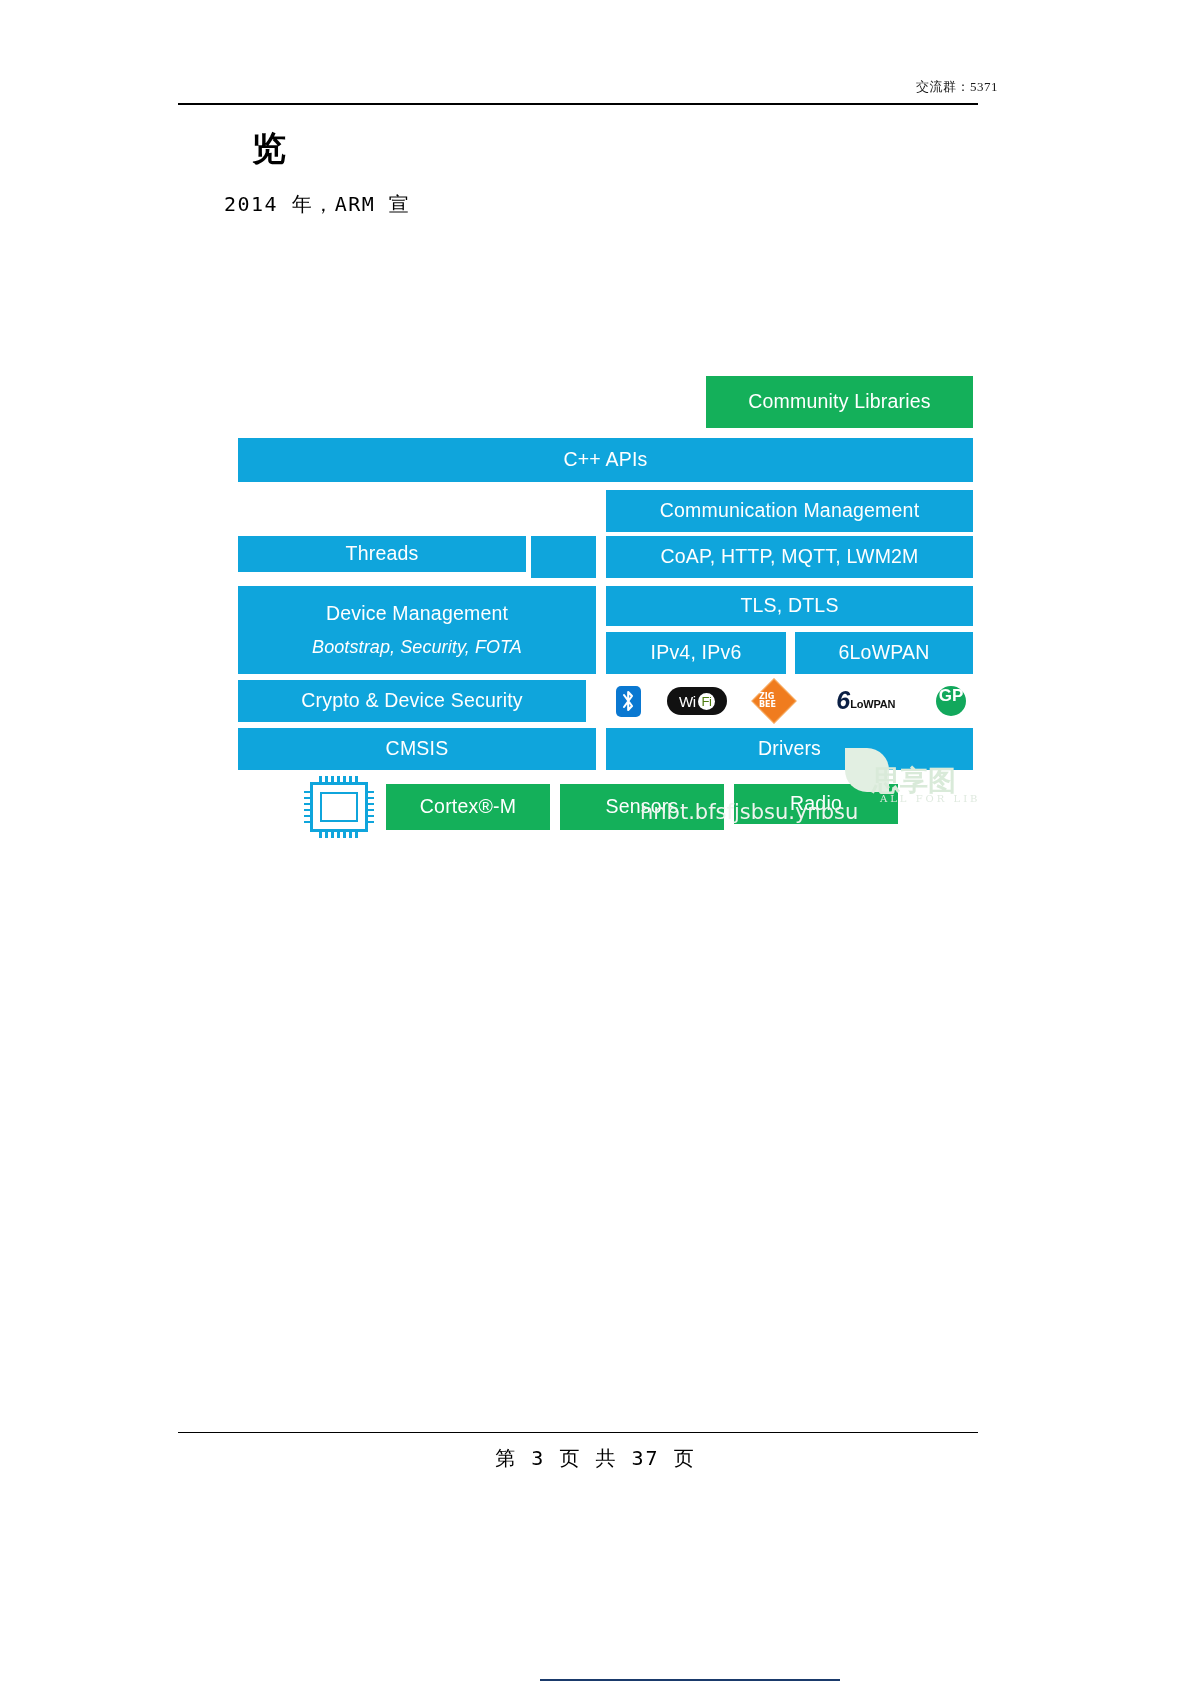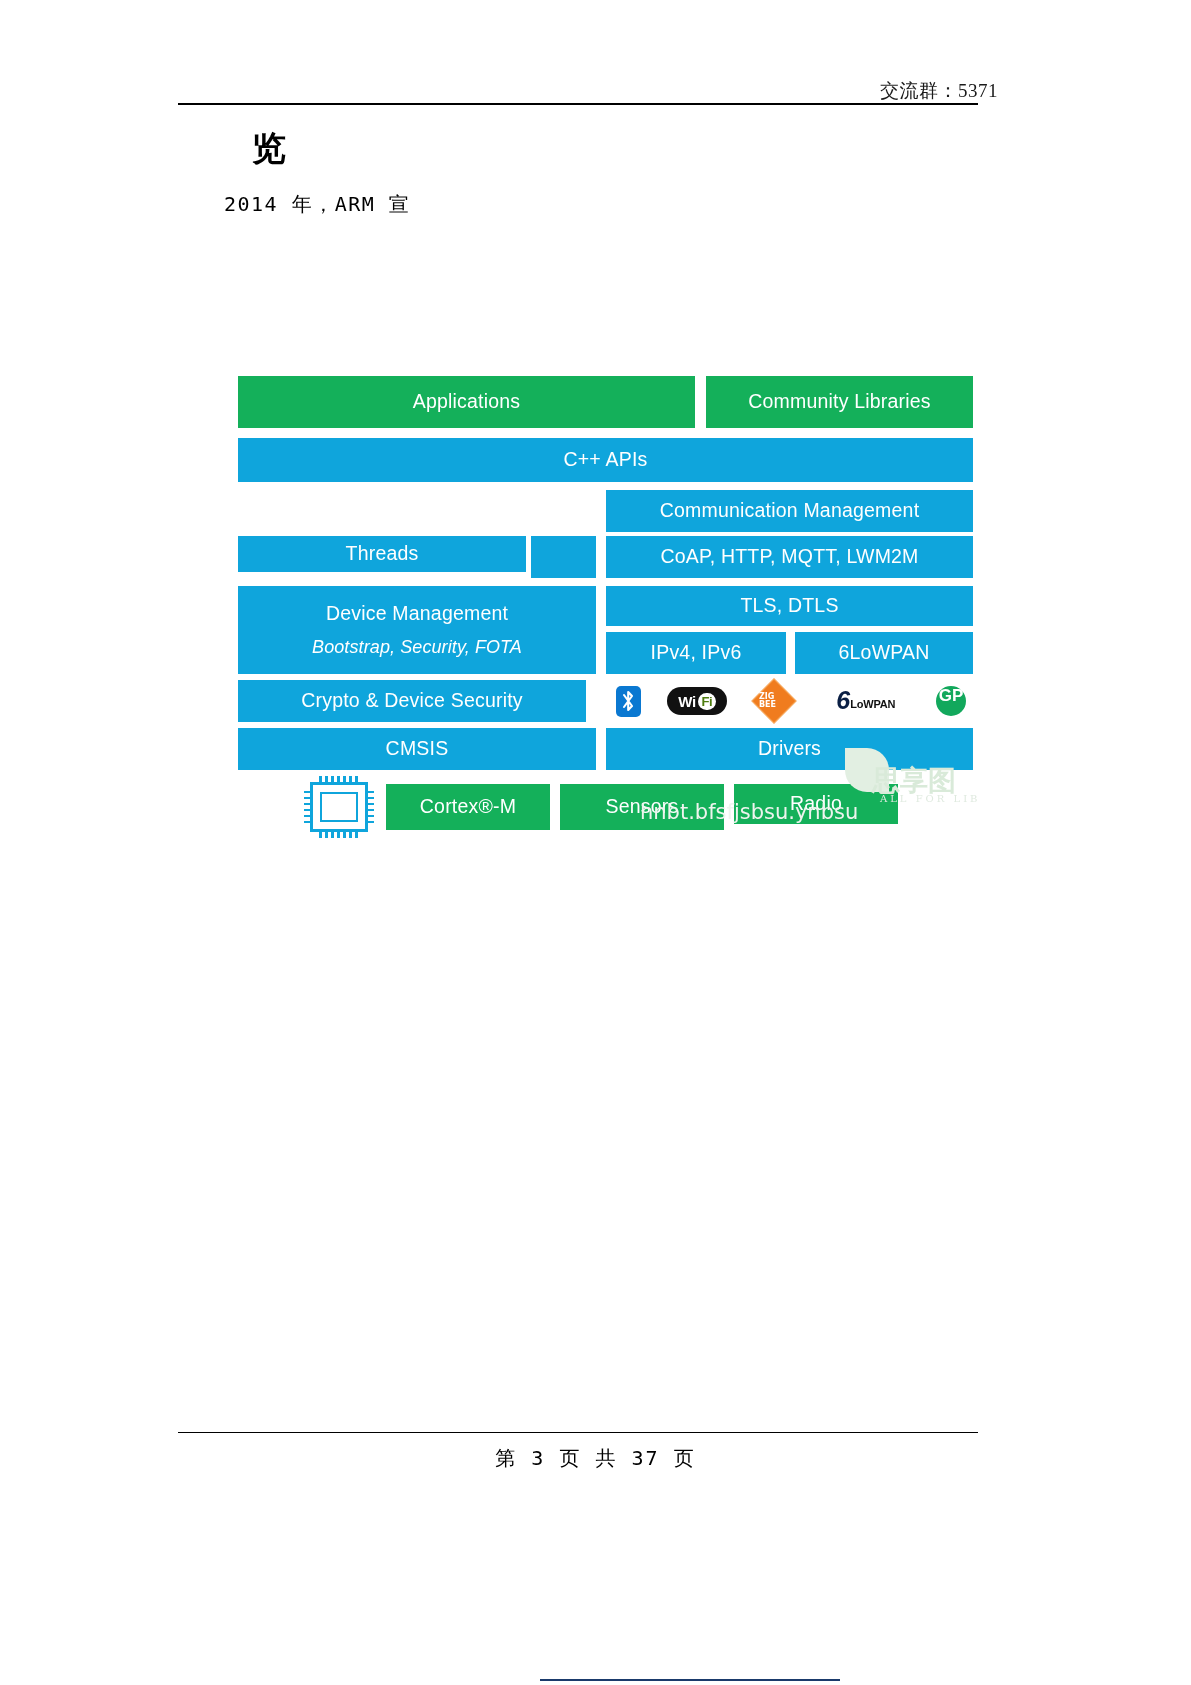--- a/index.html
+++ b/index.html
@@ -21,21 +21,21 @@
     position: absolute;
     inset: 0;
     background: #fff;
   }
 
   
   .header-text {
     position: absolute;
     top: 78px;
     right: 193px;
-    font-size: 19px;
+    font-size: 13px;
     letter-spacing: 0.5px;
     font-family: "Liberation Serif", "DejaVu Serif", serif;
     color: #1a1a1a;
     white-space: nowrap;
   }
   .header-rule {
     position: absolute;
     top: 103px;
     left: 178px;
     width: 800px;
@@ -115,21 +115,21 @@
     border-radius: 5px;
     display: flex; align-items: center; justify-content: center;
   }
   
   .wifi-badge {
     width: 60px; height: 28px;
     background: #111;
     border-radius: 14px;
     color: #fff;
     font-family: "Liberation Sans", "DejaVu Sans", sans-serif;
-    font-weight: 700;
+    font-weight: 400;
     font-size: 15px;
     display: flex; align-items: center; justify-content: center;
     letter-spacing: -0.5px;
   }
   .wifi-badge .fi {
     background: #fff; color: #4d7c0f;
     border-radius: 9px;
     padding: 0 4px;
     margin-left: 2px;
     font-size: 13px;
@@ -262,23 +262,20 @@
 <div class="page">
 
   <div class="header-text">交流群：5371</div>
   <div class="header-rule"></div>
 
   <div class="doc-title">览</div>
   <div class="doc-paragraph">2014 年，ARM 宣</div>
 
   <div class="figure">
 
-    <div class="box green" style="left:0px; top:0px; width:457px; height:52px;">
-      <span>Applications</span>
-    </div>
     <div class="box green" style="left:468px; top:0px; width:267px; height:52px;">
       <span>Community Libraries</span>
     </div>
 
     <div class="box blue" style="left:0px; top:62px; width:735px; height:44px;">
       <span>C++ APIs</span>
     </div>
 
     <div class="box blue" style="left:368px; top:114px; width:367px; height:42px;">
       <span>Communication Management</span>

